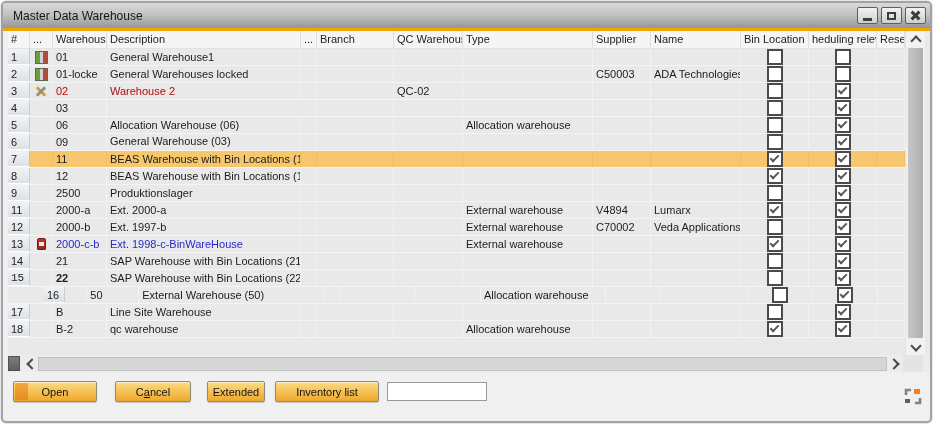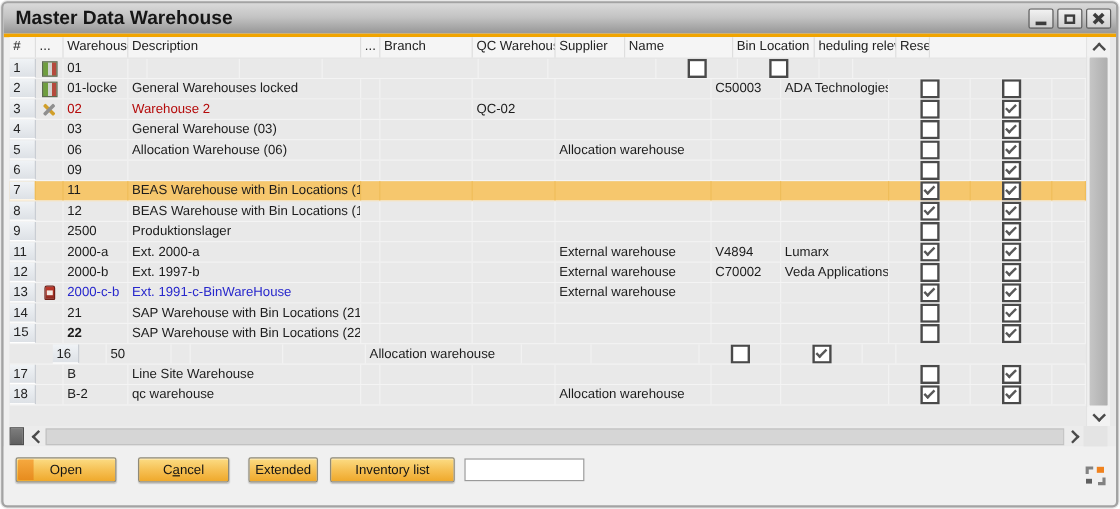--- a/index.html
+++ b/index.html
@@ -3,21 +3,21 @@
 <meta charset="utf-8">
 <style>
   html,body{margin:0;padding:0;width:933px;height:424px;background:#ffffff;
     font-family:"Liberation Sans","DejaVu Sans",sans-serif;overflow:hidden;}
   .window{position:absolute;left:1px;top:1px;width:927px;height:418px;
     border:2px solid #a3a3a3;border-radius:5px;background:#f0f0f0;overflow:hidden;
     box-shadow:0 0 0 1px #e8e8e8;}
   
   .titlebar{height:25px;background:linear-gradient(180deg,#d9d9d9 0%,#c3c3c3 45%,#9a9a9a 95%);
     display:flex;align-items:center;padding:0 4px 0 10px;}
-  .title{font-size:16px;font-weight:bold;color:#161616;flex:1;white-space:nowrap;}
+  .title{font-size:12px;font-weight:normal;color:#161616;flex:1;white-space:nowrap;}
   .win-btn{width:21px;height:17px;margin-left:3px;border:1px solid #5f5f5f;border-radius:2px;
     background:linear-gradient(180deg,#f2f2f2,#cfcfcf);display:flex;align-items:center;justify-content:center;
     position:relative;box-sizing:border-box;}
   .g-min{width:9px;height:3px;background:#3c3c3c;margin-top:7px;}
   .g-max{width:9px;height:8px;border:2px solid #3c3c3c;box-sizing:border-box;}
   .g-close{width:11px;height:11px;position:relative;}
   .g-close::before,.g-close::after{content:'';position:absolute;left:0;top:4px;width:11px;height:3px;background:#3c3c3c;}
   .g-close::before{transform:rotate(45deg);} .g-close::after{transform:rotate(-45deg);}
   .accent{height:3px;background:#f0a400;}
   
@@ -108,33 +108,35 @@
   <div class="grid-wrap">
     <div class="grid">
       <div class="ghead" id="grid-header">
           <div class="hcell" style="width: 22px;">#</div>
           <div class="hcell" style="width: 23px;">...</div>
           <div class="hcell" style="width: 54px;">Warehouse</div>
           <div class="hcell" style="width: 194px;">Description</div>
           <div class="hcell" style="width: 16px;">...</div>
           <div class="hcell" style="width: 77px;">Branch</div>
           <div class="hcell" style="width: 69px;">QC Warehouse</div>
+          <div class="hcell" style="width: 130px;">Type</div>
           <div class="hcell" style="width: 58px;">Supplier</div>
           <div class="hcell" style="width: 90px;">Name</div>
           <div class="hcell" style="width: 68px;">Bin Location</div>
           <div class="hcell" style="width: 68px;">heduling releva</div>
           <div class="hcell" style="width: 28px;">Rese</div>
         </div>
       <div class="gbody" id="grid-body">
           <div class="trow">
             <div class="cell rownum" style="width: 22px;">1</div>
             <div class="cell center" style="width: 23px;">
               <span class="icn warehouse-cube"></span>
             </div>
             <div class="cell" style="width: 54px;">01</div>
+            <div class="cell" style="width: 194px;">General Warehouse1</div>
             <div class="cell" style="width: 16px;"></div>
             <div class="cell" style="width: 77px;"></div>
             <div class="cell" style="width: 69px;"></div>
             <div class="cell" style="width: 130px;"></div>
             <div class="cell" style="width: 58px;"></div>
             <div class="cell" style="width: 90px;"></div>
             <div class="cell center" style="width: 68px;">
               <span class="checkbox"></span>
             </div>
             <div class="cell center" style="width: 68px;">
@@ -181,21 +183,21 @@
             </div>
             <div class="cell center" style="width: 68px;">
               <span class="checkbox checked"></span>
             </div>
             <div class="cell" style="width: 28px;"></div>
           </div>
           <div class="trow">
             <div class="cell rownum" style="width: 22px;">4</div>
             <div class="cell center" style="width: 23px;"></div>
             <div class="cell" style="width: 54px;">03</div>
-            <div class="cell" style="width: 194px;">General Warehouse (03)</div>
+            <div class="cell" style="width: 194px; margin-top: 33px;">General Warehouse (03)</div>
             <div class="cell" style="width: 16px;"></div>
             <div class="cell" style="width: 77px;"></div>
             <div class="cell" style="width: 69px;"></div>
             <div class="cell" style="width: 130px;"></div>
             <div class="cell" style="width: 58px;"></div>
             <div class="cell" style="width: 90px;"></div>
             <div class="cell center" style="width: 68px;">
               <span class="checkbox"></span>
             </div>
             <div class="cell center" style="width: 68px;">
@@ -335,21 +337,21 @@
               <span class="checkbox checked"></span>
             </div>
             <div class="cell" style="width: 28px;"></div>
           </div>
           <div class="trow">
             <div class="cell rownum" style="width: 22px;">13</div>
             <div class="cell center" style="width: 23px;">
               <span class="icn canister"></span>
             </div>
             <div class="cell c-blue" style="width: 54px;">2000-c-b</div>
-            <div class="cell c-blue" style="width: 194px;">Ext. 1991-c-BinWareHouse</div>
+            <div class="cell c-blue" style="width: 194px;">Ext. 1998-c-BinWareHouse</div>
             <div class="cell" style="width: 16px;"></div>
             <div class="cell" style="width: 77px;"></div>
             <div class="cell" style="width: 69px;"></div>
             <div class="cell" style="width: 130px;">External warehouse</div>
             <div class="cell" style="width: 58px;"></div>
             <div class="cell" style="width: 90px;"></div>
             <div class="cell center" style="width: 68px;">
               <span class="checkbox checked"></span>
             </div>
             <div class="cell center" style="width: 68px;">
@@ -392,20 +394,21 @@
             </div>
             <div class="cell center" style="width: 68px;">
               <span class="checkbox checked"></span>
             </div>
             <div class="cell" style="width: 28px;"></div>
           </div>
           <div class="trow">
             <div class="cell rownum" style="width: 22px; margin-left: 36px;">16</div>
             <div class="cell center" style="width: 23px;"></div>
             <div class="cell" style="width: 54px;">50</div>
+            <div class="cell" style="width: 194px;">External Warehouse (50)</div>
             <div class="cell" style="width: 16px;"></div>
             <div class="cell" style="width: 77px;"></div>
             <div class="cell" style="width: 69px;"></div>
             <div class="cell" style="width: 130px;">Allocation warehouse</div>
             <div class="cell" style="width: 58px;"></div>
             <div class="cell" style="width: 90px;"></div>
             <div class="cell center" style="width: 68px;">
               <span class="checkbox"></span>
             </div>
             <div class="cell center" style="width: 68px;">

